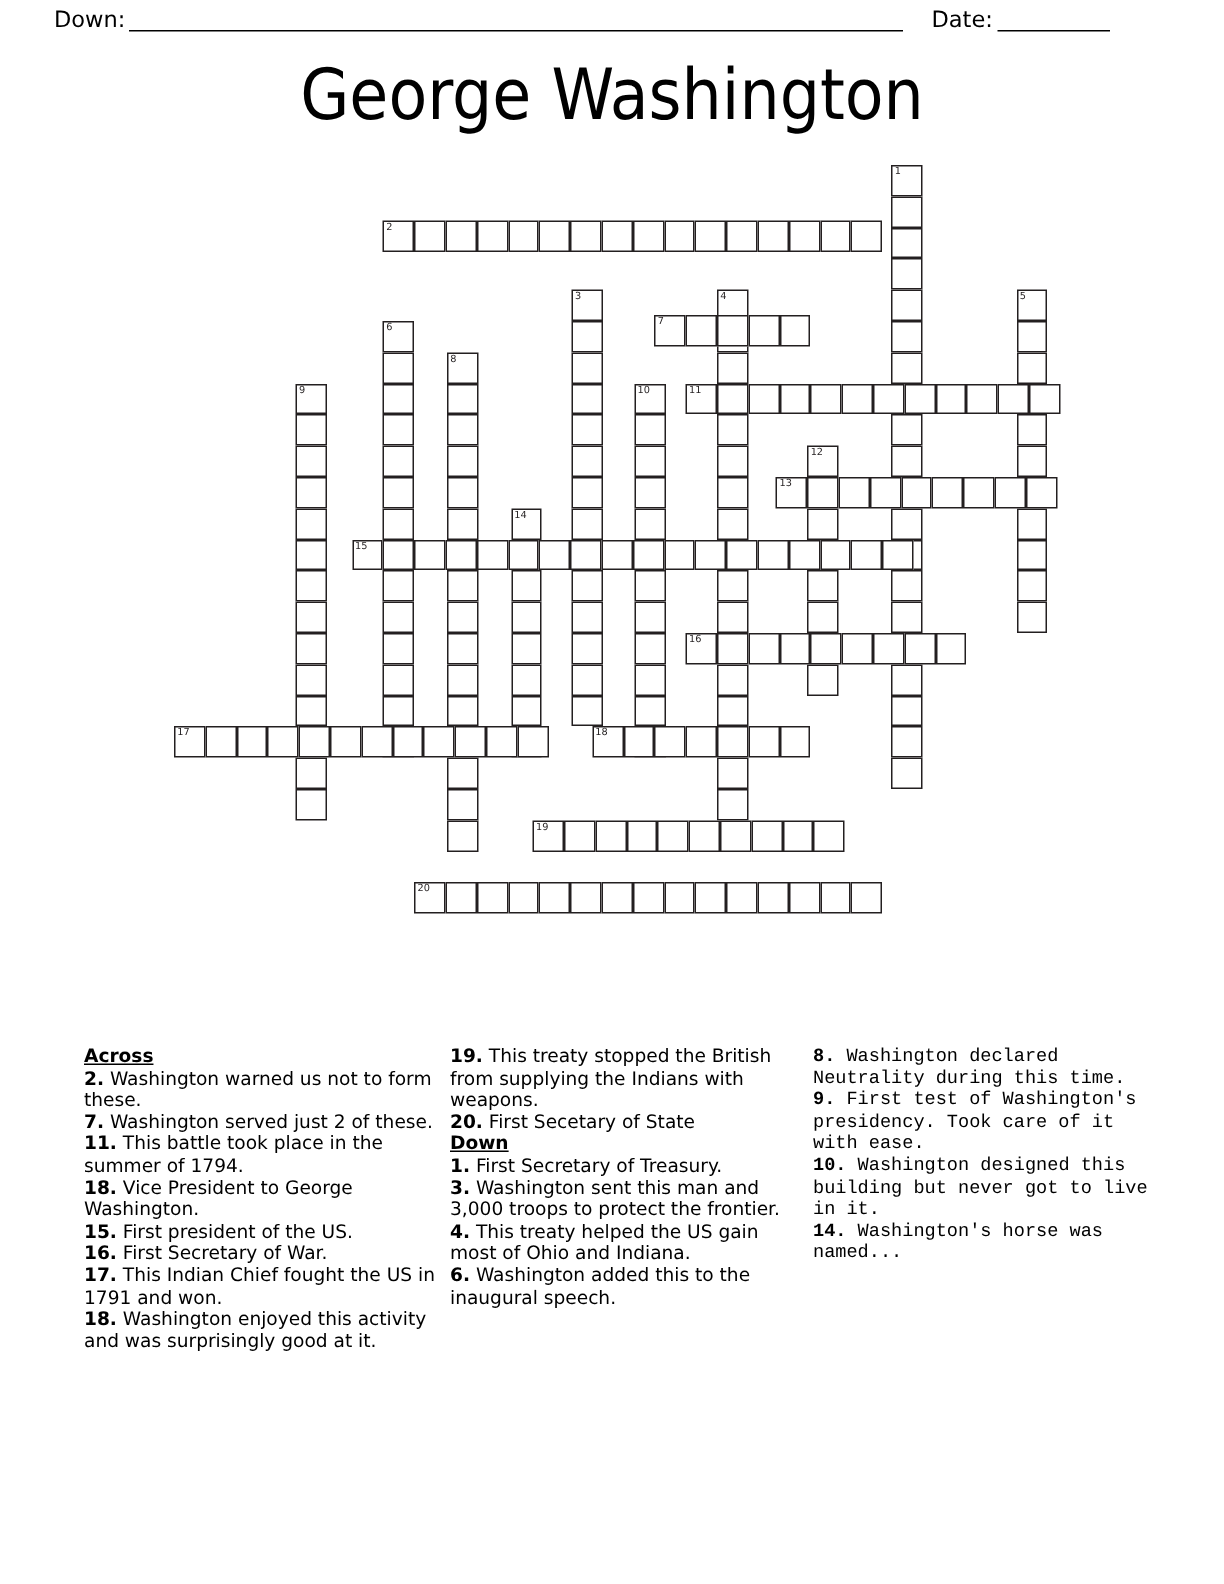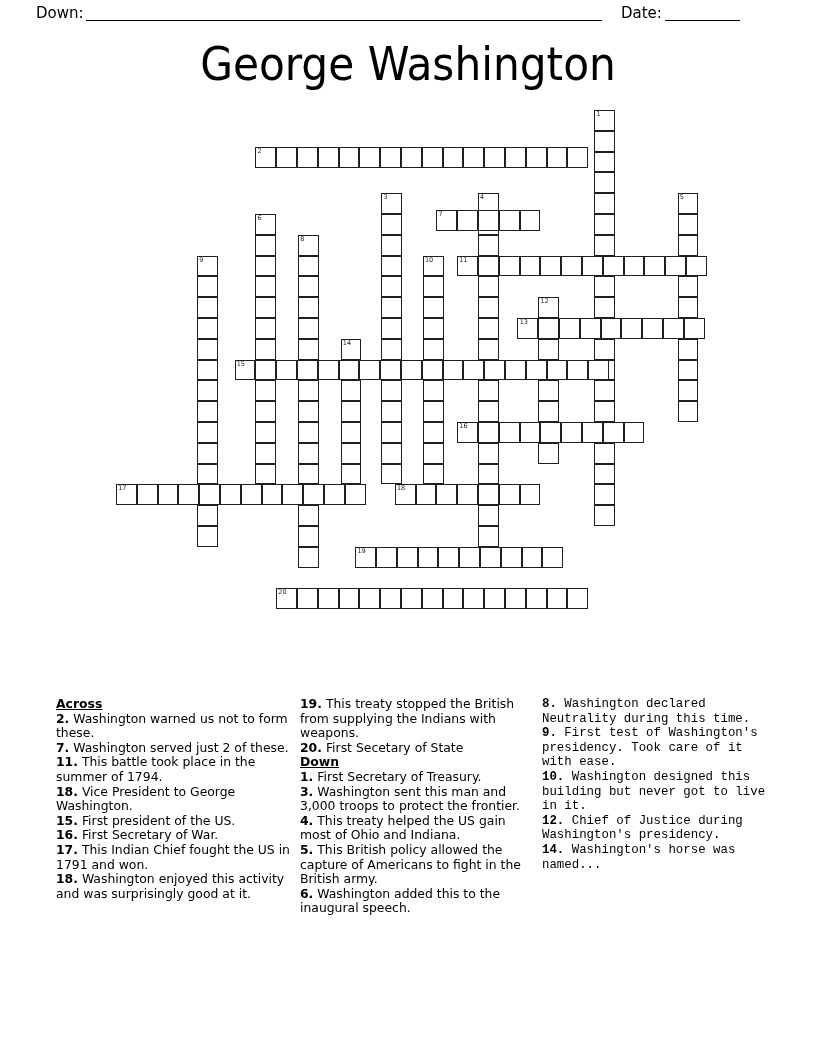--- a/index.html
+++ b/index.html
@@ -430,23 +430,21 @@
       <span class="clue-item"><span class="clue-num">17.</span> This Indian Chief fought the US in 1791 and won.</span>
       <span class="clue-item"><span class="clue-num">18.</span> Washington enjoyed this activity and was surprisingly good at it.</span>
     </div>
   <div class="clue-col" id="clue-col-2">
       <span class="clue-item"><span class="clue-num">19.</span> This treaty stopped the British from supplying the Indians with weapons.</span>
       <span class="clue-item"><span class="clue-num">20.</span> First Secetary of State</span>
       <span class="clue-heading">Down</span>
       <span class="clue-item"><span class="clue-num">1.</span> First Secretary of Treasury.</span>
       <span class="clue-item"><span class="clue-num">3.</span> Washington sent this man and 3,000 troops to protect the frontier.</span>
       <span class="clue-item"><span class="clue-num">4.</span> This treaty helped the US gain most of Ohio and Indiana.</span>
-      <span class="clue-item"><span class="clue-num">5.</span> This British policy allowed the capture of Americans to fight in the British army.</span>
       <span class="clue-item"><span class="clue-num">6.</span> Washington added this to the inaugural speech.</span>
     </div>
   <div class="clue-col" id="clue-col-3">
       <span class="clue-item"><span class="clue-num">8.</span> Washington declared Neutrality during this time.</span>
       <span class="clue-item"><span class="clue-num">9.</span> First test of Washington's presidency. Took care of it with ease.</span>
       <span class="clue-item"><span class="clue-num">10.</span> Washington designed this building but never got to live in it.</span>
-      <span class="clue-item"><span class="clue-num">12.</span> Chief of Justice during Washington's presidency.</span>
       <span class="clue-item"><span class="clue-num">14.</span> Washington's horse was named...</span>
     </div>
 </div>
 
 </body></html>

